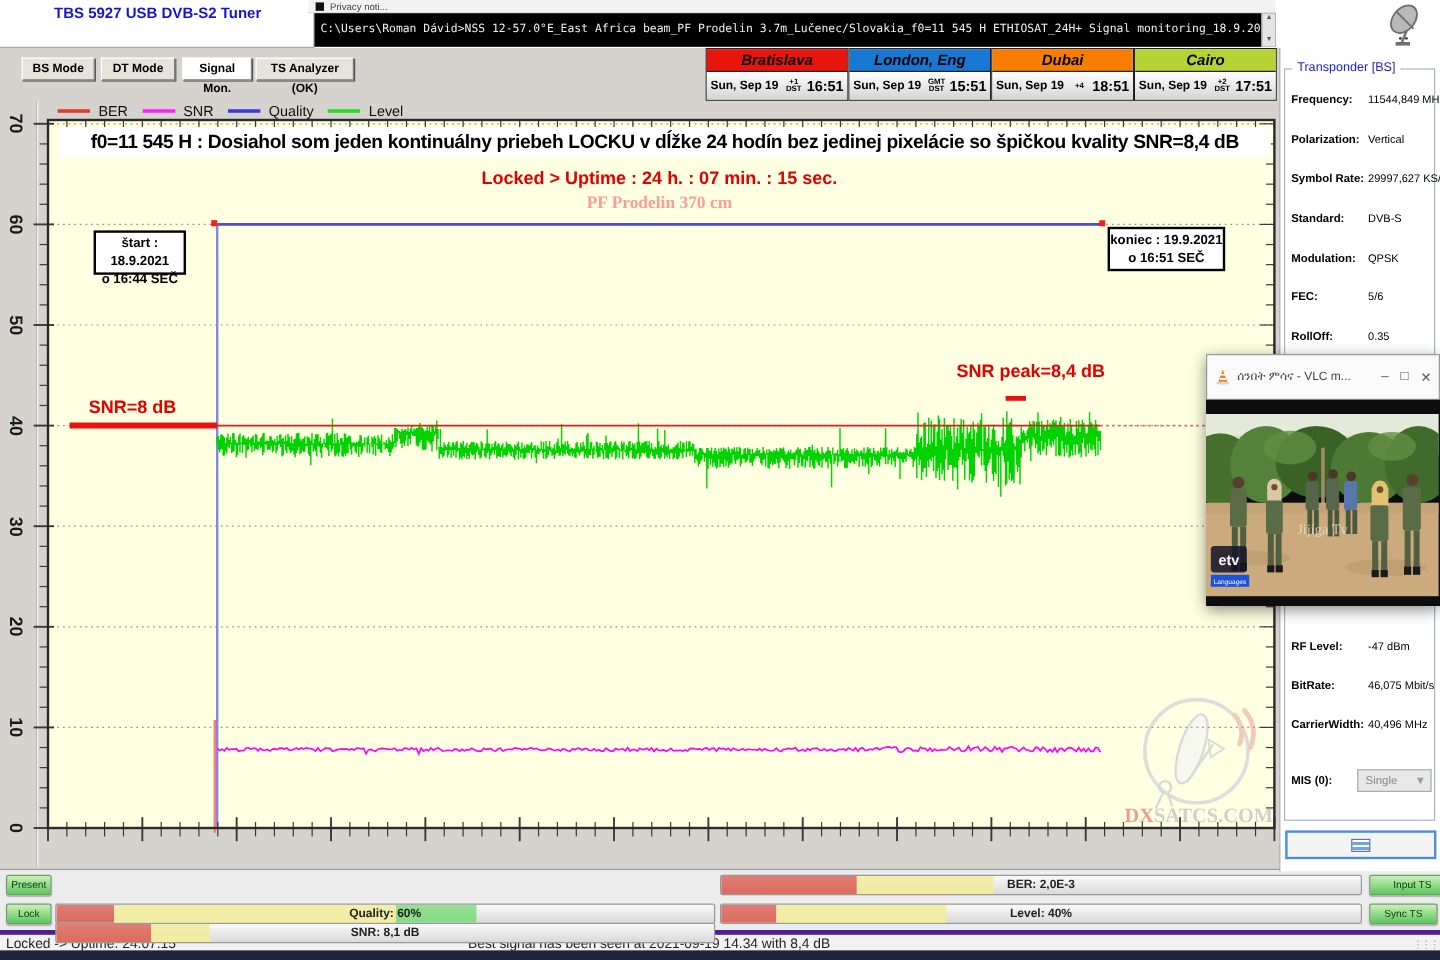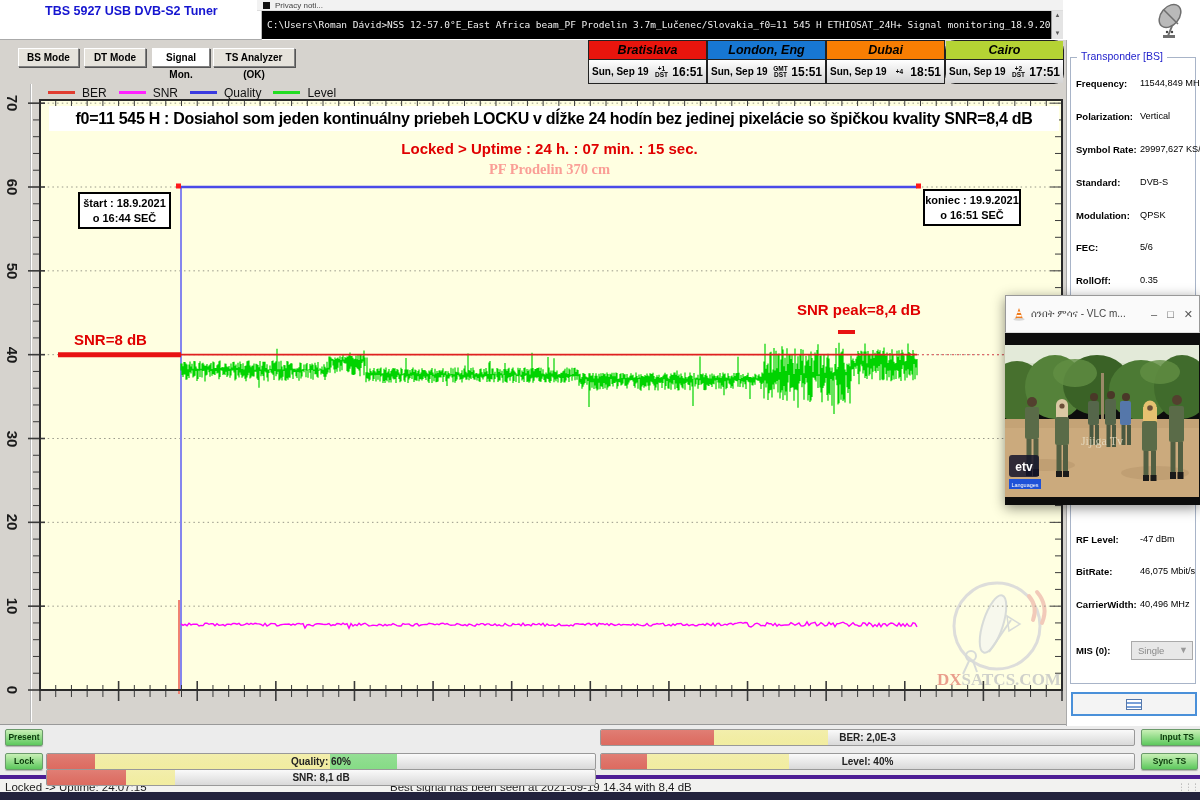--- a/index.html
+++ b/index.html
@@ -60,21 +60,21 @@
   #chart-title { left:49px; top:106px; width:1010px; height:25px; background:#fff; z-index:6;
                  font-size:16px; font-weight:bold; color:#000; text-align:center;
                  line-height:25px; white-space:nowrap; letter-spacing:-0.3px; }
   #uptime-note { left:181px; top:140px; width:737px; text-align:center; z-index:6;
                  font-size:15px; font-weight:bold; color:#e00000; }
   #dish-note { left:181px; top:161px; width:737px; text-align:center; z-index:6;
                font-size:14.5px; font-weight:bold; color:#fa9e96;
                font-family:"Liberation Serif", serif; }
   .evt-box { position:absolute; background:#fff; border:2px solid #000; z-index:6;
              font-size:11px; font-weight:bold; text-align:center; line-height:15px; padding-top:2px; }
-  #start-box { left:78px; top:192px; width:93px; height:37px; }
+  #start-box { left:78px; top:192px; width:77px; height:37px; }
   #end-box { left:923px; top:189px; width:98px; height:37px; }
   #snr-ref-label { left:74px; top:331px; z-index:6; font-size:15px; font-weight:bold; color:#e00000; }
   #snr-peak-label { left:797px; top:301px; z-index:6; font-size:15px; font-weight:bold; color:#e00000; }
   #dx-watermark { left:933px; top:580px; z-index:4; opacity:0.55; }
   .groove-v { left:30px; top:84px; width:2px; height:638px; background:#b8b8b8;
               border-right:1px solid #fff; z-index:2; }
 
   
   #tp-panel { left:1066px; top:40px; width:134px; height:686px; background:#fff; z-index:10;
               border-left:1px solid #aaa; }
@@ -103,21 +103,21 @@
   #vlc-title { font-size:10px; color:#444; margin-left:5px; flex:1; white-space:nowrap;
                overflow:hidden; }
   .vlc-ctl { font-size:11px; color:#555; margin-left:10px; cursor:default; }
   #vlc-video { height:172px; background:#0d0d0d; position:relative; }
   #vlc-scene { position:absolute; left:0; top:12px; }
 
   
   #bottom-panel { left:0; top:724px; width:1200px; height:51px; background:#ececec;
                   border-top:1px solid #999; z-index:8; }
   .green-btn { position:absolute; height:17px; background:linear-gradient(#c9f0b6,#5cc85c);
-               border:1px solid #6b9a6b; border-radius:2px; font-size:8.5px; font-weight:bold;
+               border:1px solid #6b9a6b; border-radius:2px; font-size:8.5px; font-weight:normal;
                color:#0a3a0a; text-align:center; line-height:15px; z-index:9;
                box-shadow:0 1px 1px rgba(0,0,0,0.25); }
   .meter { position:absolute; height:17px; background:linear-gradient(#fafafa,#d9d9d9);
            border:1px solid #999; border-radius:2px; z-index:9; overflow:hidden; }
   .meter i { display:block; float:left; height:100%; }
   .meter .mlabel { position:absolute; left:0; top:0; width:100%; text-align:center;
                    font-size:10px; font-weight:600; color:#222; line-height:16px; }
 
   
   #statusbar { left:0; top:775px; width:1200px; height:17px; background:#f2f2f0;
@@ -187,21 +187,21 @@
   <div class="clk-head" style="background: rgb(248, 126, 3);">Dubai</div>
   <div class="clk-body">
     <span class="clk-date">Sun, Sep 19</span>
     <span class="clk-off">
         <i>+4</i>
         <i></i>
       </span>
     <span class="clk-time">18:51</span>
   </div>
 </div>
-<div class="clock" style="left:945px;border-radius:10px;">
+<div class="clock" style="left:945px;">
   <div class="clk-head" style="background: rgb(181, 211, 52);">Cairo</div>
   <div class="clk-body">
     <span class="clk-date">Sun, Sep 19</span>
     <span class="clk-off">
         <i>+2</i>
         <i>DST</i>
       </span>
     <span class="clk-time">17:51</span>
   </div>
 </div>

